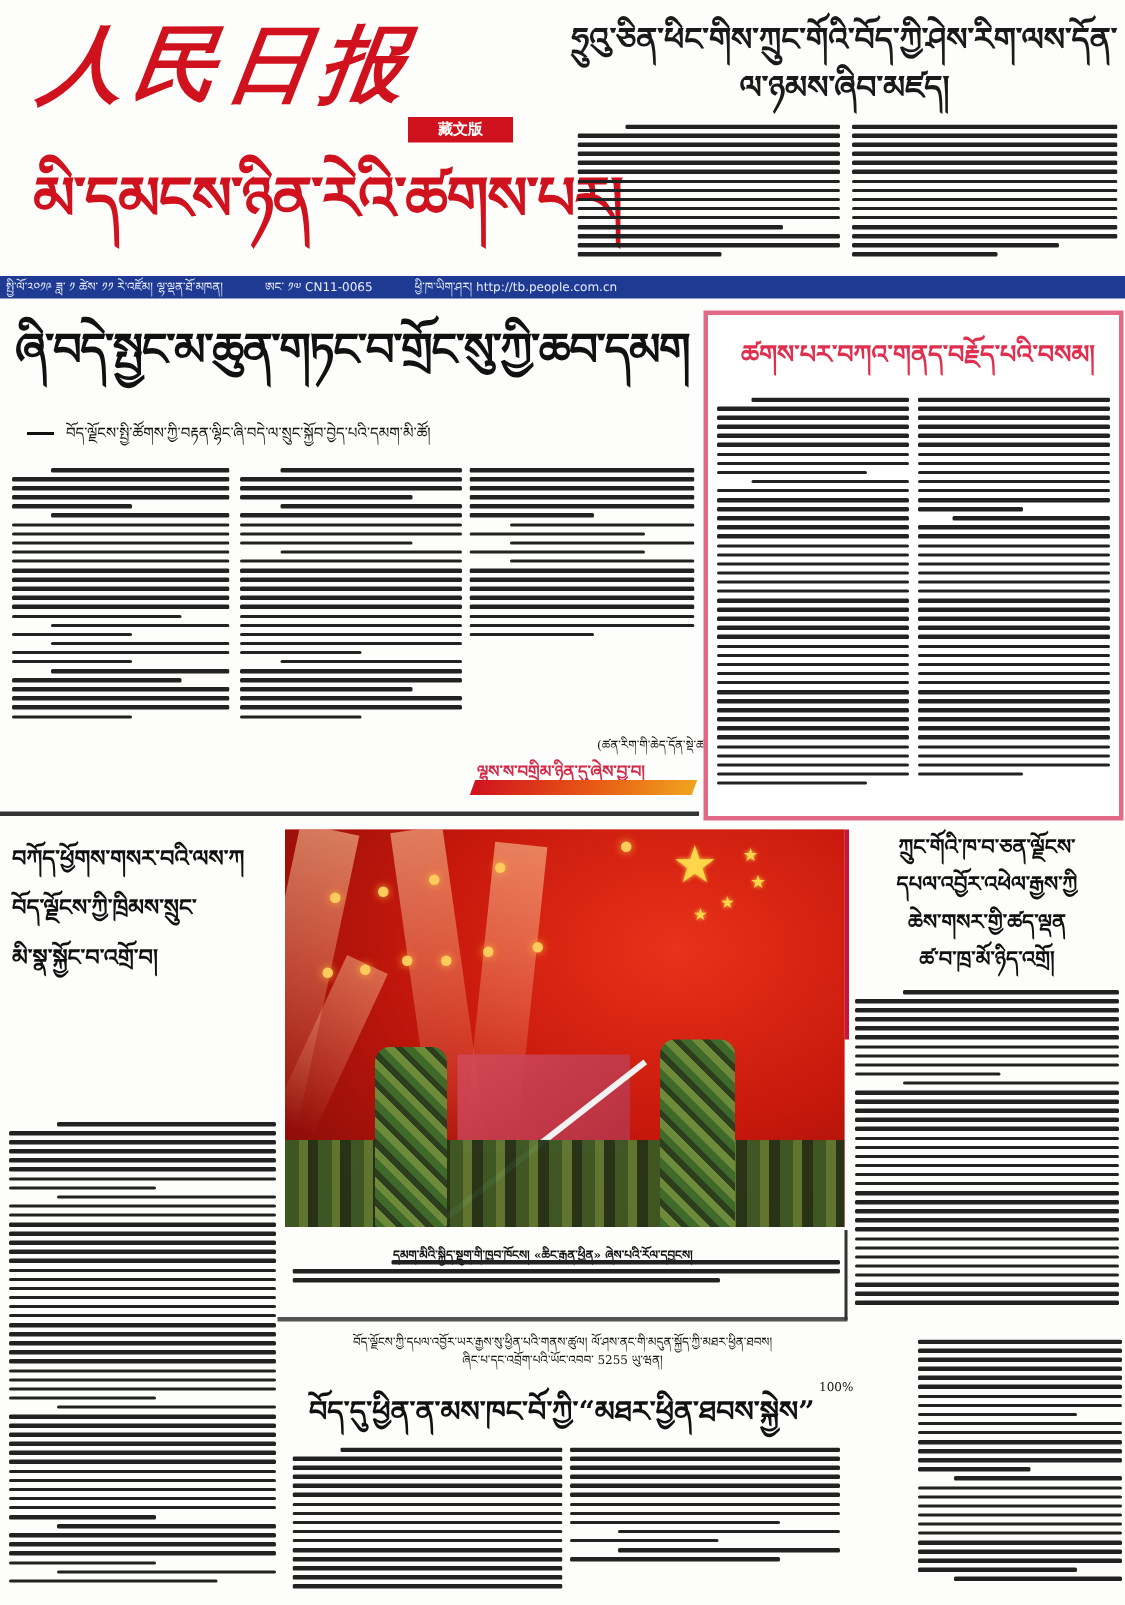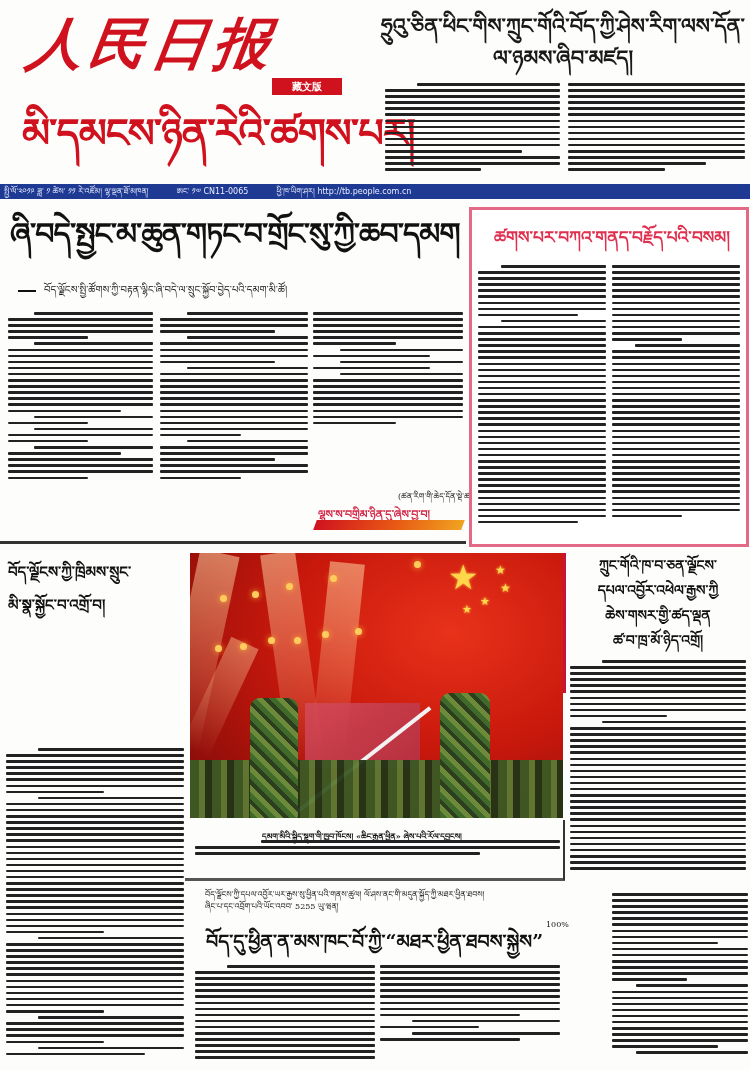--- a/index.html
+++ b/index.html
@@ -56,21 +56,21 @@
   .side-head { left: 8px; top: 556px; width: 178px; font-size: 15px; font-weight: bold; line-height: 33px; }
   .side-head div { white-space: nowrap; }
 
   
   .right-head { left: 568px; top: 553px; width: 180px; font-size: 14px; font-weight: bold; line-height: 25px; text-align: center; }
   .right-head div { white-space: nowrap; }
   .vrule-red { left: 563px; top: 553px; width: 3px; height: 140px; background: #c5153a; }
   .vrule-dark { left: 563px; top: 820px; width: 2px; height: 60px; background: #333; }
 
   
-  .bot-kicker { left: 205px; top: 889px; width: 340px; font-size: 8px; line-height: 12px; text-align: left; }
+  .bot-kicker { left: 205px; top: 889px; width: 340px; font-size: 8px; line-height: 12px; text-align: center; }
   .bot-pct { left: 546px; top: 892px; font-size: 8px; font-family: "DejaVu Serif", serif; margin-top: 28px; }
   .bot-title { left: 206px; top: 927px; width: 400px; font-size: 19px; font-weight: bold; line-height: 28px; white-space: nowrap; }
 </style>
 </head>
 <body>
 
 <div class="abs mast-cn">人民日报</div>
 <div class="abs mast-badge">藏文版</div>
 <div class="abs mast-tib">མི་དམངས་ཉིན་རེའི་ཚགས་པར།</div>
 
@@ -291,20 +291,21 @@
     <div class="ln"></div>
     <div class="ln"></div>
     <div class="ln"></div>
     <div class="ln"></div>
     <div class="ln"></div>
     <div class="ln"></div>
     <div class="ln short"></div>
 </div>
 
 <div class="abs side-head">
+  <div>བཀོད་ཕྱོགས་གསར་བའི་ལས་ཀ</div>
   <div>བོད་ལྗོངས་ཀྱི་ཁྲིམས་སྲུང་</div>
   <div>མི་སྣ་སྐྱོང་བ་འགྲོ་བ།</div>
 </div>
 <div class="abs lines" style="left:6px;top:748px;width:178px;height:320px;">
   <div class="ln ind"></div>
     <div class="ln"></div>
     <div class="ln"></div>
     <div class="ln"></div>
     <div class="ln"></div>
     <div class="ln"></div>

